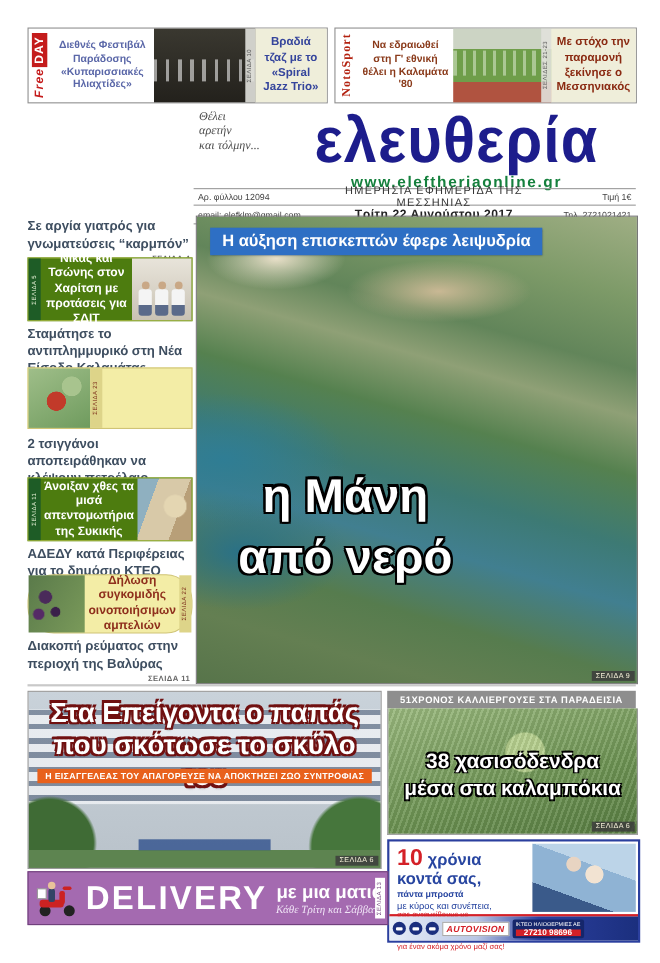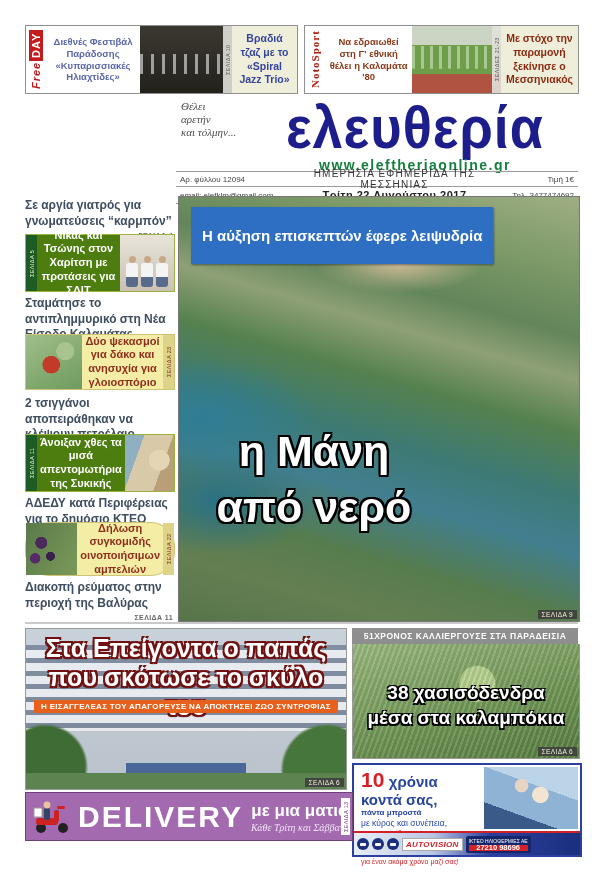--- a/index.html
+++ b/index.html
@@ -89,21 +89,21 @@
             font-size:11px;font-weight:bold;line-height:1.25;padding:2px 3px;}
   .bx-photo{width:54px;position:relative;display:flex;align-items:flex-end;justify-content:center;gap:3px;padding-bottom:4px;}
   .fig{width:12px;height:24px;background:linear-gradient(#f4f4f4 0 60%,#5a6a8a 60%);border-radius:3px;position:relative;}
   .fig::before{content:"";position:absolute;top:-7px;left:2.5px;width:7px;height:7px;border-radius:50%;background:#c9a886;}
   .ovl-badge{position:absolute;right:2px;bottom:2px;background:rgba(60,60,60,.85);color:#f4f0d8;
              font-size:6.5px;padding:1px 4px;letter-spacing:.4px;}
   .photo-title{color:#fff;font-weight:bold;text-align:center;
                text-shadow:-1px -1px 0 #b02a1a,1px -1px 0 #b02a1a,-1px 1px 0 #b02a1a,1px 1px 0 #b02a1a;}
   
   .kicker-bar{display:inline-block;background:#2e6fc4;color:#fff;font-weight:bold;font-size:15px;
-              padding:20px 11px;box-shadow:1px 1px 2px rgba(0,0,0,.4);}
+              padding:4px 11px;box-shadow:1px 1px 2px rgba(0,0,0,.4);}
   .big-hl{font-size:43px;font-weight:bold;color:#fff;line-height:56px;text-align:center;
           text-shadow:-2px -2px 0 #000,2px -2px 0 #000,-2px 2px 0 #000,2px 2px 0 #000,-2px 0 0 #000,2px 0 0 #000,0 -2px 0 #000,0 2px 0 #000;}
   .mid-hl{font-size:25px;font-weight:bold;color:#fff;line-height:29px;text-align:center;
           text-shadow:-2px -2px 0 #701010,2px -2px 0 #701010,-2px 2px 0 #701010,2px 2px 0 #701010,0 2px 2px rgba(0,0,0,.5);}
   .sm-hl{font-size:19px;font-weight:bold;color:#fff;line-height:25px;text-align:center;
          text-shadow:-1.5px -1.5px 0 #000,1.5px -1.5px 0 #000,-1.5px 1.5px 0 #000,1.5px 1.5px 0 #000;}
   .orange-strip{display:inline-block;background:#e8611c;color:#fff;font-weight:bold;font-size:8px;
                 padding:2px 7px;letter-spacing:.3px;}
   .gray-kicker{background:#8e8e8e;color:#fff;font-weight:bold;font-size:8.5px;text-align:center;
                line-height:16px;letter-spacing:.5px;}
@@ -170,21 +170,21 @@
   <div class="abs site" style="left:252px;top:157px;width:326px;">www.eleftheriaonline.gr</div>
   <div class="abs" style="left:176px;top:171px;width:402px;border-top:1px solid #9a9a9a;">
     <div class="inforow" style="height:12px;">
       <div class="l">Αρ. φύλλου 12094</div>
       <div class="m sub">ΗΜΕΡΗΣΙΑ ΕΦΗΜΕΡΙΔΑ ΤΗΣ ΜΕΣΣΗΝΙΑΣ</div>
       <div class="r">Τιμή 1€</div>
     </div>
     <div class="inforow" style="height:14px;">
       <div class="l">email: elefklm@gmail.com</div>
       <div class="m date">Τρίτη 22 Αυγούστου 2017</div>
-      <div class="r">Τηλ. 3477474692</div>
+      <div class="r">Τηλ. 2721021421</div>
     </div>
   </div>
 
   <div class="abs" style="left:25px;top:198px;width:148px;">
     <div class="sb-title">Σε αργία γιατρός για γνωματεύσεις “καρμπόν”</div>
     <div class="sb-pg">ΣΕΛΙΔΑ 4</div>
   </div>
 
   <div class="abs cbox greenbox" style="left:25px;top:234px;width:148px;height:56px;">
     <div class="vpg">ΣΕΛΙΔΑ 5</div>
@@ -196,21 +196,20 @@
     </div>
   </div>
 
   <div class="abs" style="left:25px;top:296px;width:148px;">
     <div class="sb-title">Σταμάτησε το αντιπλημμυρικό στη Νέα Είσοδο Καλαμάτας</div>
     <div class="sb-pg">ΣΕΛΙΔΑ 5</div>
   </div>
 
   <div class="abs cbox yellowbox" style="left:25px;top:334px;width:148px;height:54px;">
     <div class="bx-photo tractor" style="width:56px;"></div>
-    <div class="bx-title">Δύο ψεκασμοί για δάκο και ανησυχία για γλοιοσπόριο</div>
     <div class="vpg">ΣΕΛΙΔΑ 23</div>
   </div>
 
   <div class="abs" style="left:25px;top:396px;width:148px;">
     <div class="sb-title">2 τσιγγάνοι αποπειράθηκαν να κλέψουν πετρέλαιο</div>
     <div class="sb-pg">ΣΕΛΙΔΑ 24</div>
   </div>
 
   <div class="abs cbox greenbox" style="left:25px;top:434px;width:148px;height:56px;">
     <div class="vpg">ΣΕΛΙΔΑ 11</div>

